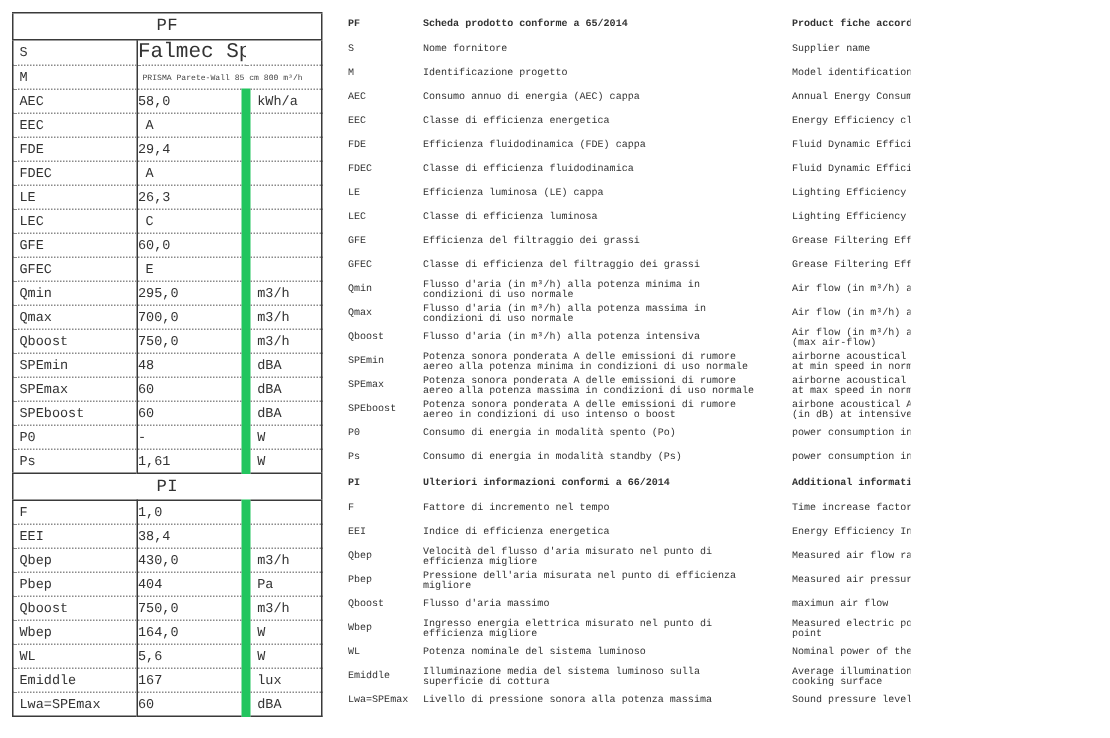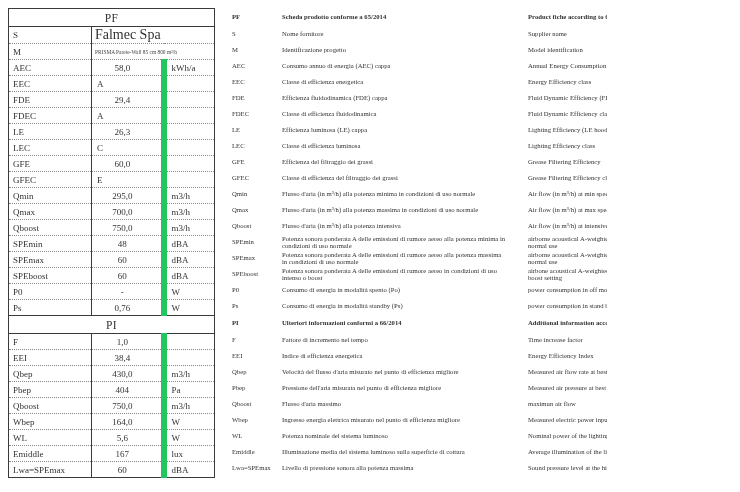--- a/index.html
+++ b/index.html
@@ -1,38 +1,38 @@
 <!DOCTYPE html>
 <html><head>
 <meta charset="utf-8">
 <style>
   html,body{margin:0;padding:0;background:#fff;}
   .page{
     position:relative;width:607px;height:492px;background:#ffffff;
-    font-family:Liberation Serif, serif;color:#333;overflow:hidden;
+    font-family:Liberation Mono, monospace;color:#333;overflow:hidden;
   }
   
   table.ftable{
     position:absolute;left:8px;top:8px;width:206px;
     border-collapse:collapse;table-layout:fixed;
     border:1.4px solid #3a3a3a;
   }
   table.ftable td{
     padding:0;vertical-align:middle;font-size:9px;
     white-space:nowrap;overflow:hidden;
   }
   table.ftable tr.data{height:16px;}
   table.ftable tr.data td{border-top:1px dotted #8a8a8a;}
   table.ftable tr.sheader{height:18px;}
   table.ftable tr.sheader td{
     border-top:1.2px solid #3a3a3a;border-bottom:1.2px solid #3a3a3a;
     text-align:center;font-size:11.5px;letter-spacing:.3px;
   }
   table.ftable td.code{border-right:1px solid #3a3a3a;padding-left:4px;}
-  table.ftable td.val{text-align:center;padding-right:8px;}
+  table.ftable td.val{text-align:left;padding-right:8px;}
   table.ftable td.val.cls{text-align:left;padding-left:5px;}
   table.ftable td.val.name{padding:0;font-size:14px;}
   table.ftable td.val.model{text-align:left;padding-left:3px;font-size:5.4px;color:#444;}
   table.ftable td.unit{border-left:6px solid #22c55e;padding-left:5px;}
   table.ftable td.unit.nodiv{border-left:none;}
   
   .legend{position:absolute;top:8px;font-size:6.7px;line-height:7.1px;color:#333;}
   .legend .lrow{height:16px;display:flex;align-items:center;}
   .legend .lrow.lheader{height:18px;font-weight:bold;}
   .legend-it{left:232px;width:276px;}
@@ -134,21 +134,21 @@
           <td class="val">60</td>
           <td class="unit">dBA</td>
         </tr>
         <tr class="data">
           <td class="code">P0</td>
           <td class="val">-</td>
           <td class="unit">W</td>
         </tr>
         <tr class="data">
           <td class="code">Ps</td>
-          <td class="val">0,76</td>
+          <td class="val">1,61</td>
           <td class="unit">W</td>
         </tr>
         <tr class="sheader">
           <td colspan="3">PI</td>
         </tr>
         <tr class="data">
           <td class="code">F</td>
           <td class="val">1,0</td>
           <td class="unit"></td>
         </tr>

